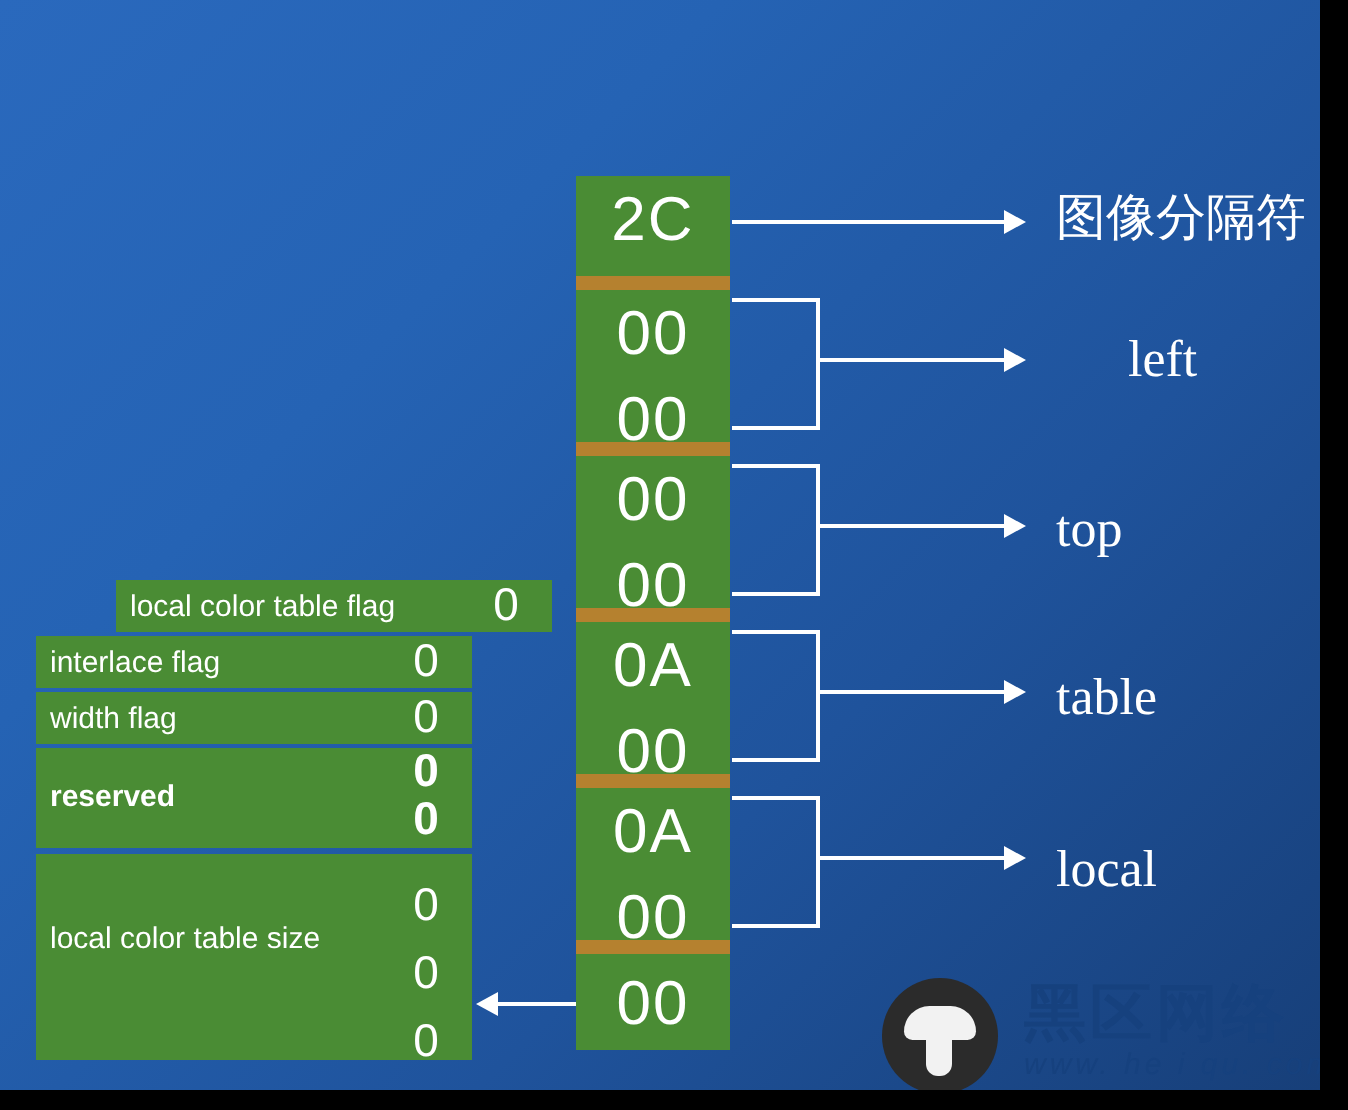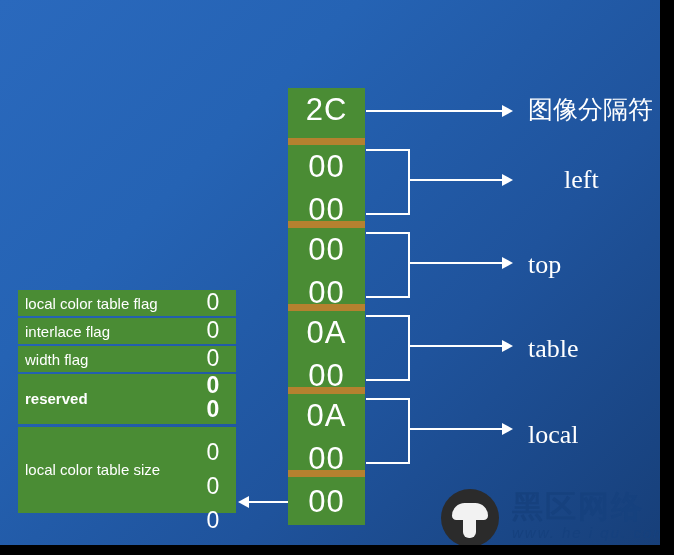--- a/index.html
+++ b/index.html
@@ -237,21 +237,21 @@
   <div class="bracket" style="left:366px; top:398px; width:42px; height:62px;"></div>
   <div class="arrow-line" style="left:408px; top:428px; width:94px;"></div>
   <div class="arrow-head" style="left:502px; top:423px;"></div>
   <div class="rlabel" style="left:528px; top:420px;">local</div>
 
   <div class="arrow-line" style="left:249px; top:501px; width:39px;"></div>
   <div class="arrow-head-left" style="left:238px; top:496px;"></div>
 
   <div id="flag-table">
 
-    <div class="frow" style="top:0px; height:26px;">
+    <div class="frow" style="top:0px; height:26px;margin-left:40px;">
       <div class="flabel" style="top:4px;">local color table flag</div>
       <div class="fvals" style="top:-1px;">
         <div class="fval">0</div>
       </div>
     </div>
 
     <div class="frow" style="top:28px; height:26px;">
       <div class="flabel" style="top:4px;">interlace flag</div>
       <div class="fvals" style="top:-1px;">
         <div class="fval">0</div>
@@ -266,21 +266,21 @@
     </div>
 
     <div class="frow" style="top:84px; height:50px;font-weight:bold;">
       <div class="flabel" style="top:15px;">reserved</div>
       <div class="fvals" style="top:-2px;">
         <div class="fval">0</div>
         <div class="fval" style="margin-top:-2px;">0</div>
       </div>
     </div>
 
-    <div class="frow" style="top:137px; height:86px;">
+    <div class="frow" style="top:137px; height:103px;">
       <div class="flabel" style="top:31px; line-height:24px; width:150px;">local color table size</div>
       <div class="fvals" style="top:8px;">
         <div class="fval" style="line-height:34px;">0</div>
         <div class="fval" style="line-height:34px;">0</div>
         <div class="fval" style="line-height:34px;">0</div>
       </div>
     </div>
 
   </div>
 

